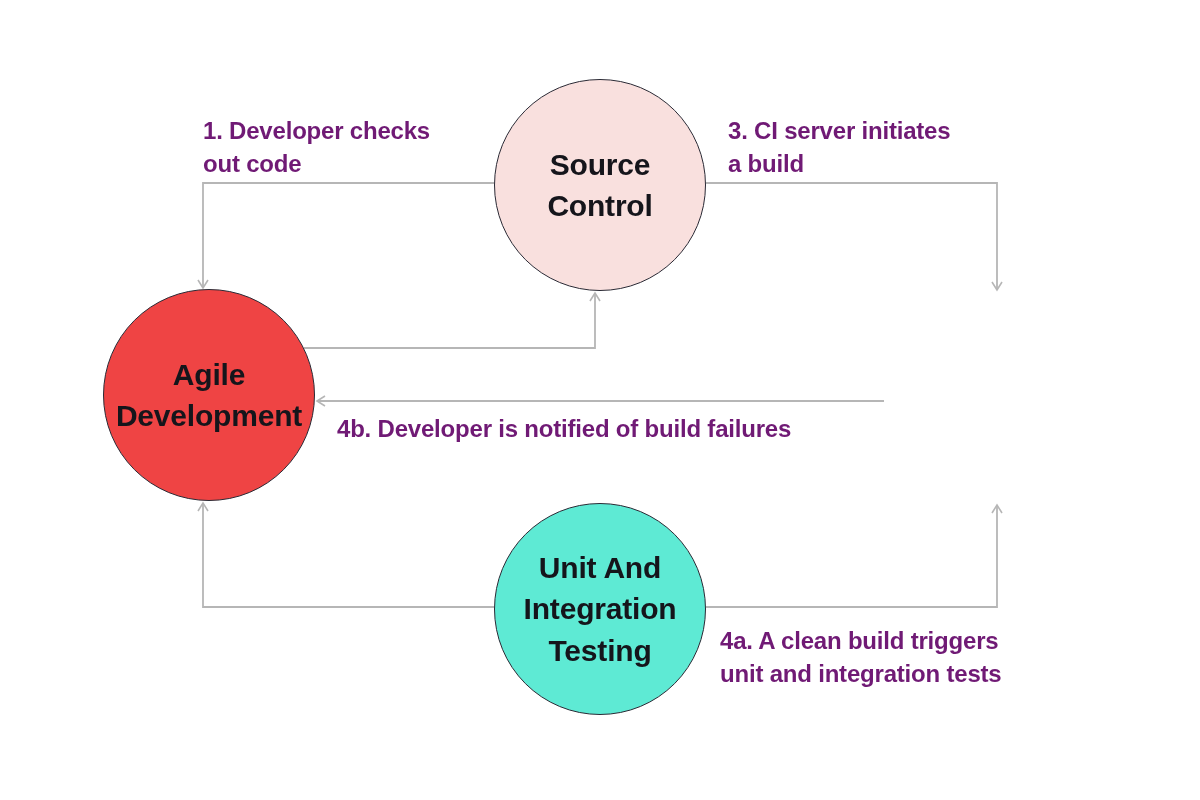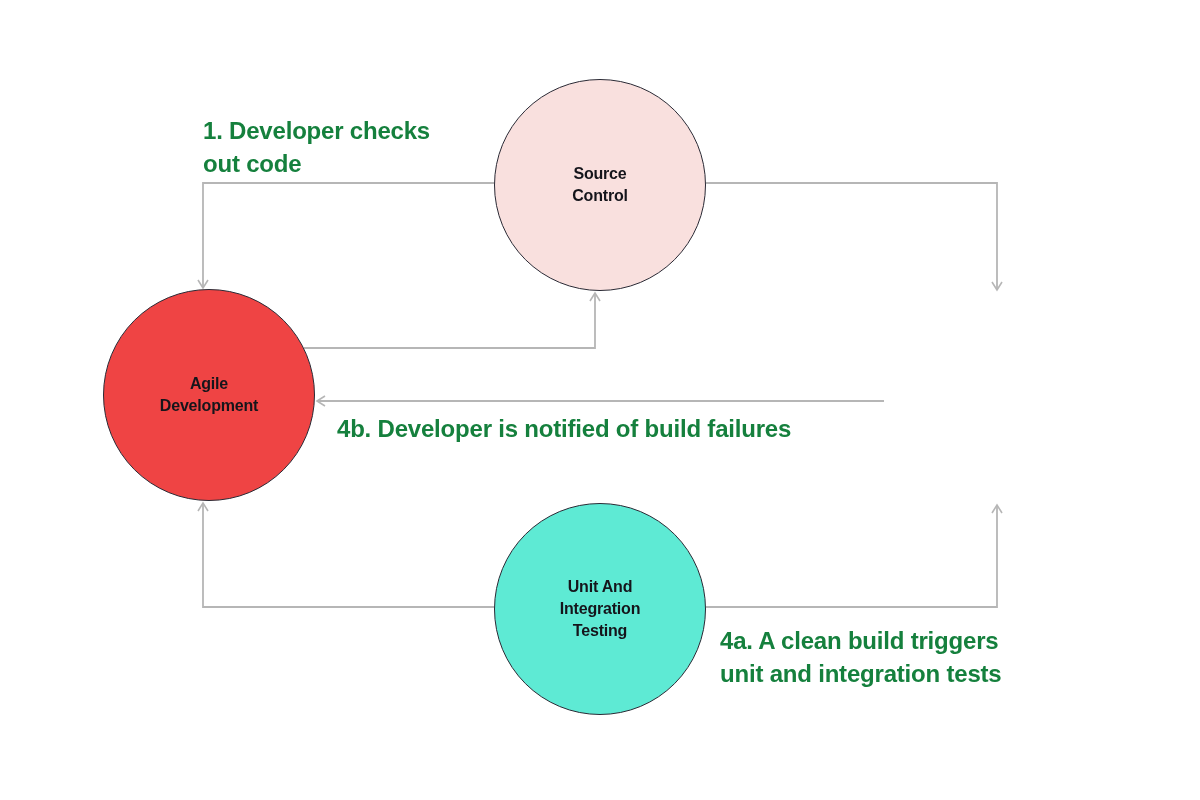--- a/index.html
+++ b/index.html
@@ -38,34 +38,34 @@
     height: 212px;
     border-radius: 50%;
     border: 1.4px solid #2a2a35;
     box-sizing: border-box;
     display: flex;
     align-items: center;
     justify-content: center;
     text-align: center;
   }
   .node-label {
-    font-size: 16px;
+    font-size: 30px;
     font-weight: 700;
     line-height: 1.37;
     white-space: pre-line;
     color: #15151b;
     letter-spacing: -0.2px;
   }
   .edge-label {
     position: absolute;
     font-size: 24px;
     font-weight: 700;
     line-height: 33px;
     white-space: pre-line;
-    color: #15803d;
+    color: #701a75;
     letter-spacing: -0.2px;
   }
   .node-source-control { left: 494px; top: 79px; }
   .node-agile          { left: 103px; top: 289px; }
   .node-build          { left: 884px; top: 291px; }
   .node-testing        { left: 494px; top: 503px; }
 
   .edge-label-step1  { left: 203px; top: 114px; }
   .edge-label-step3  { left: 728px; top: 114px; }
   .edge-label-step2  { left: 305px; top: 279px; }
@@ -105,20 +105,22 @@
 
   <div class="node node-testing" style="background-color: #5eead4;">
     <div class="node-label">Unit And
 Integration
 Testing</div>
   </div>
 
   <div class="edge-label edge-label-step1">1. Developer checks
 out code</div>
 
+  <div class="edge-label edge-label-step3">3. CI server initiates
+a build</div>
 
 
   <div class="edge-label edge-label-step4b">4b. Developer is notified of build failures</div>
 
 
   <div class="edge-label edge-label-step4a">4a. A clean build triggers
 unit and integration tests</div>
 
 </div>
 

